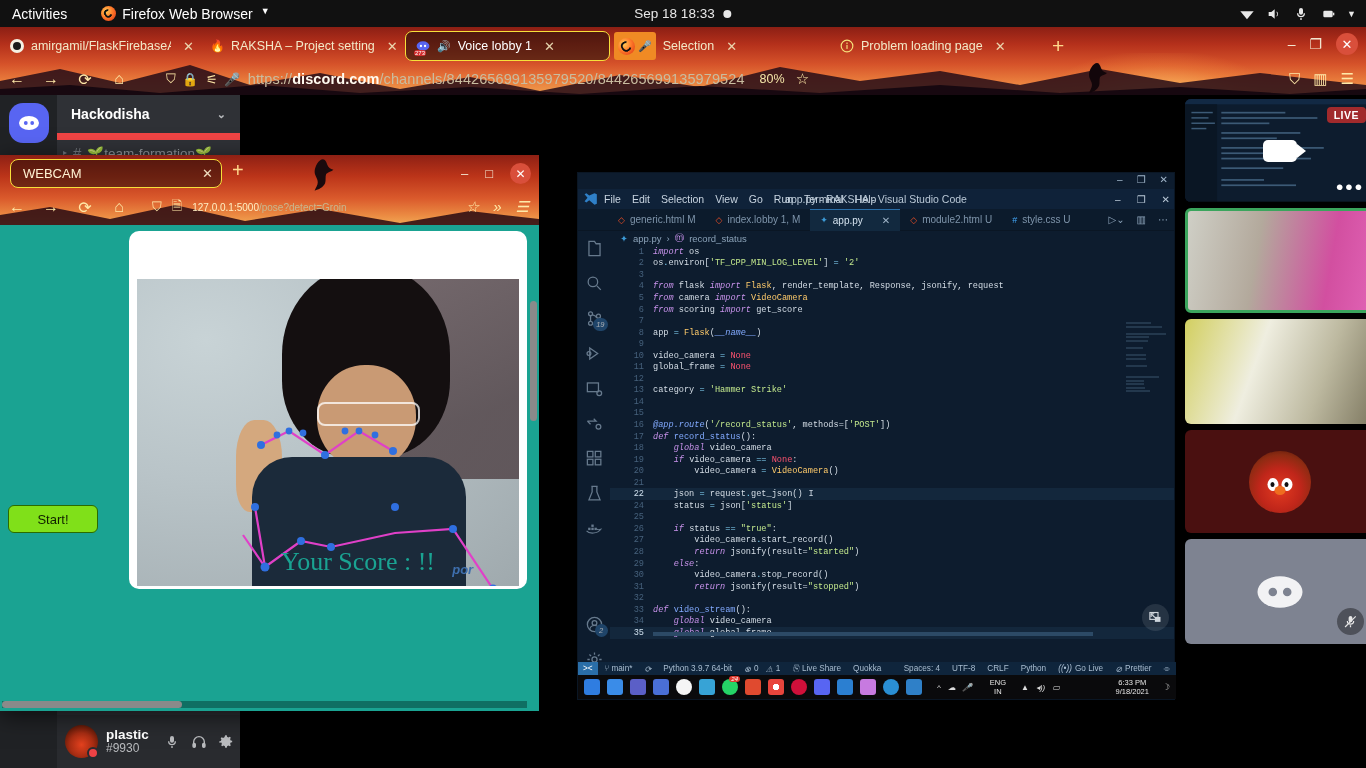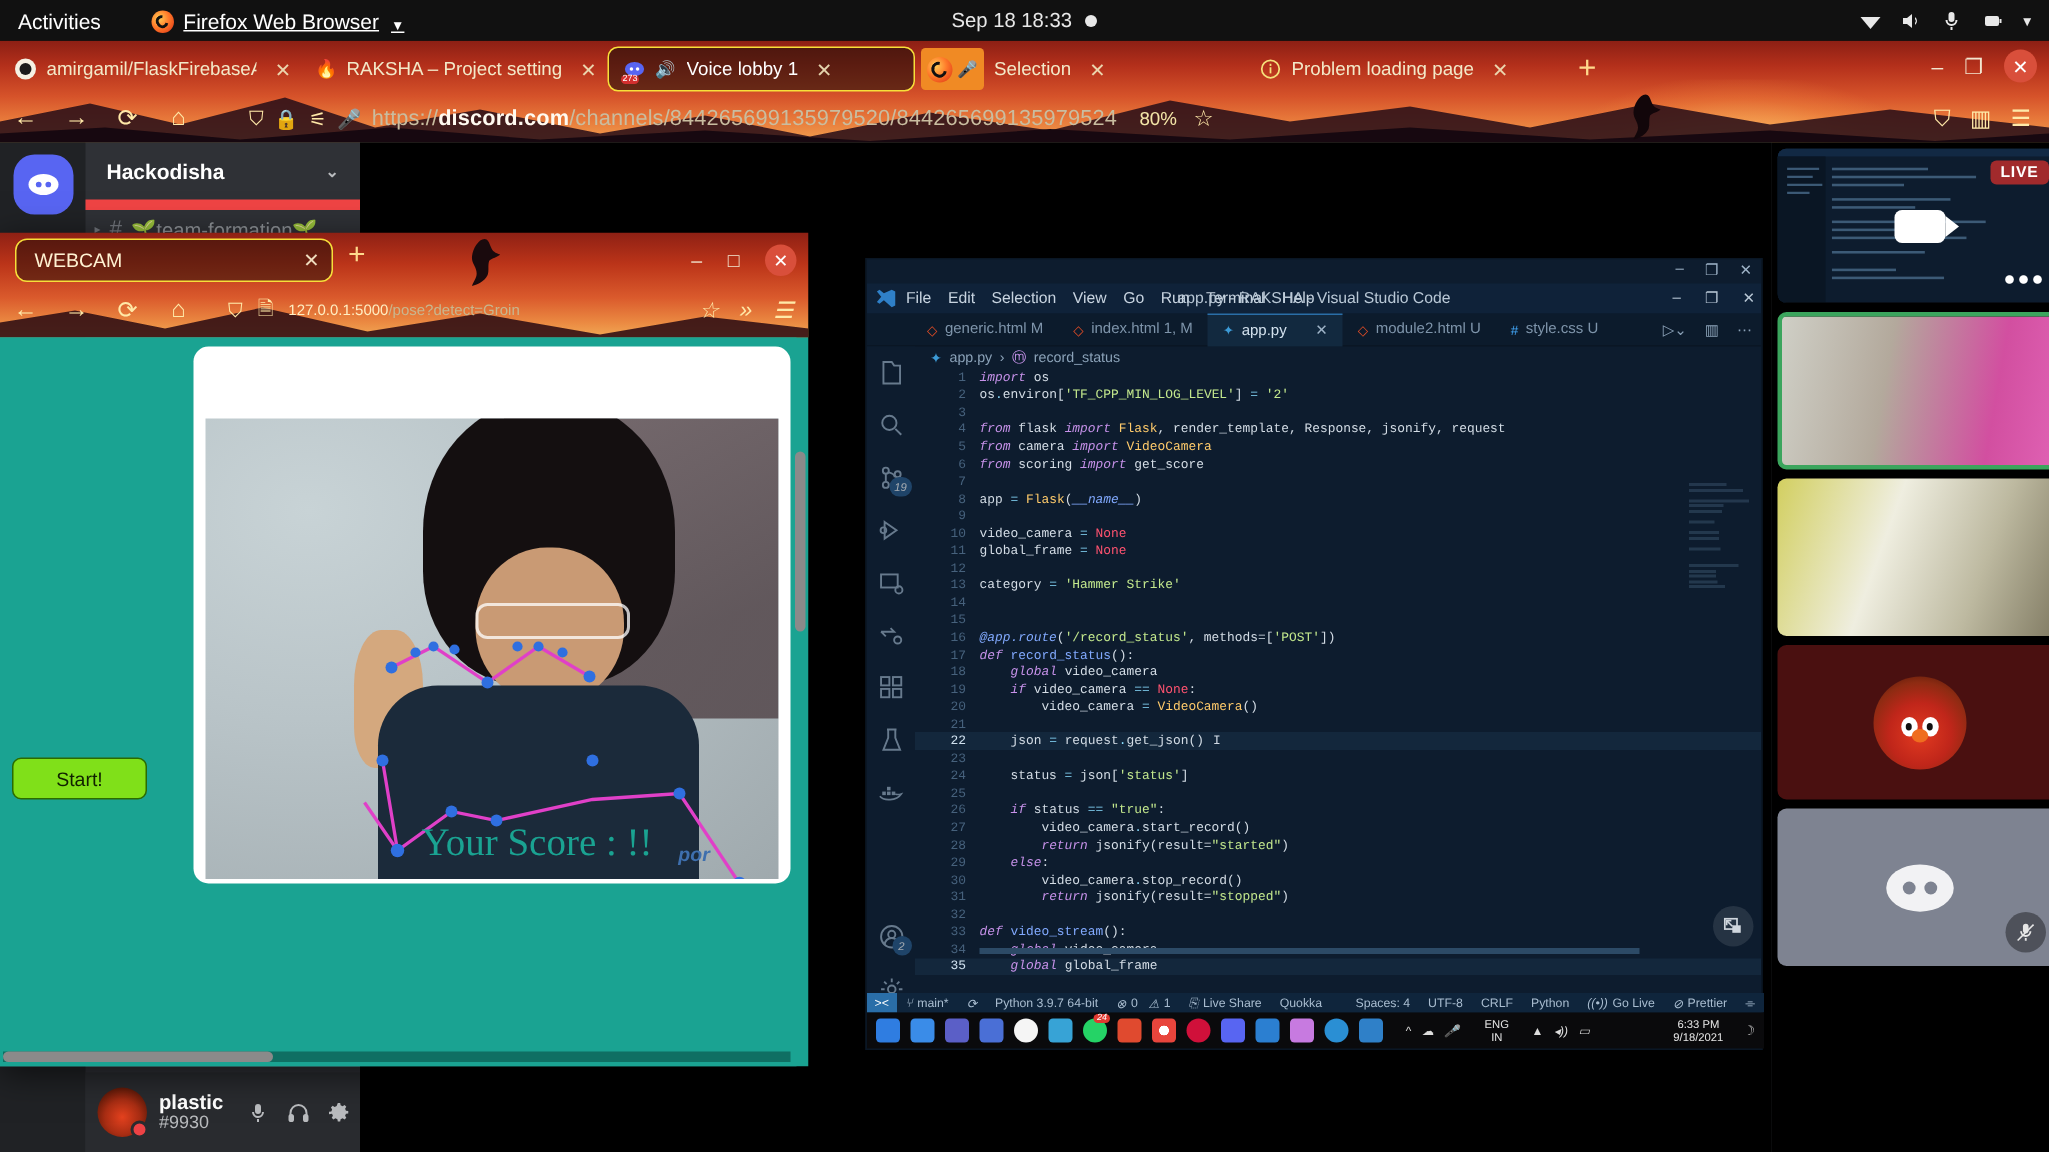--- a/index.html
+++ b/index.html
@@ -13,21 +13,21 @@
   #root { position: relative; width: 1366px; height: 768px; }
 
   
   .gnome-bar {
     position: absolute; top: 0; left: 0; width: 1366px; height: 27px;
     background: #111111; color: #e8e8e8;
     display: flex; align-items: center; font-size: 13.5px;
     z-index: 90;
   }
   .gnome-activities { margin-left: 12px; font-size: 14px; color: #fff; }
-  .gnome-app { display: flex; align-items: flex-end; gap: 6px; margin-left: 34px; color: #fff; font-size: 14px; text-decoration: underline; }
+  .gnome-app { display: flex; align-items: flex-start; gap: 6px; margin-left: 34px; color: #fff; font-size: 14px; }
   .ff-glyph {
     width: 15px; height: 15px; border-radius: 50%;
     background: radial-gradient(circle at 35% 35%, #ffcc55 0%, #ff7b2a 45%, #e8491b 80%);
     position: relative;
   }
   .ff-glyph::after {
     content:""; position:absolute; inset:3px 4px 3px 3px;
     border-radius:50%; border:2px solid #111; border-right-color:transparent;
     transform: rotate(-35deg);
   }
@@ -496,21 +496,21 @@
       </span>
     </div>
 
     <div class="vs-tabsrow">
       <div class="vs-tab" style="padding-left:40px">
         <span class="tab-dot" style="color:#e44d26">◇</span>
         <span>generic.html M</span>
       </div>
       <div class="vs-tab">
         <span class="tab-dot" style="color:#e44d26">◇</span>
-        <span>index.html 1, M</span>
+        <span>index.lobby 1, M</span>
       </div>
       <div class="vs-tab active">
         <span class="tab-dot" style="color:#3c9ad6">✦</span>
         <span>app.py</span>
         <span style="margin-left:14px;color:#9fb4c8">✕</span>
       </div>
       <div class="vs-tab">
         <span class="tab-dot" style="color:#e44d26">◇</span>
         <span>module2.html U</span>
       </div>
@@ -609,21 +609,20 @@
           <div class="code-line"><span class="ln">13</span><span><span class="ctxt">category </span><span class="op">= </span><span class="str">'Hammer Strike'</span></span></div>
           <div class="code-line"><span class="ln">14</span><span><span class="ctxt"></span></span></div>
           <div class="code-line"><span class="ln">15</span><span><span class="ctxt"></span></span></div>
           <div class="code-line"><span class="ln">16</span><span><span class="dec">@app.route</span><span class="ctxt">(</span><span class="str">'/record_status'</span><span class="ctxt">, methods=</span><span class="ctxt">[</span><span class="str">'POST'</span><span class="ctxt">])</span></span></div>
           <div class="code-line"><span class="ln">17</span><span><span class="kw">def </span><span class="fn">record_status</span><span class="ctxt">():</span></span></div>
           <div class="code-line"><span class="ln">18</span><span><span class="ctxt">    </span><span class="kw">global </span><span class="ctxt">video_camera</span></span></div>
           <div class="code-line"><span class="ln">19</span><span><span class="ctxt">    </span><span class="kw">if </span><span class="ctxt">video_camera </span><span class="op">== </span><span class="none">None</span><span class="ctxt">:</span></span></div>
           <div class="code-line"><span class="ln">20</span><span><span class="ctxt">        video_camera </span><span class="op">= </span><span class="cls">VideoCamera</span><span class="ctxt">()</span></span></div>
           <div class="code-line"><span class="ln">21</span><span><span class="ctxt"></span></span></div>
           <div class="code-line hl"><span class="ln">22</span><span><span class="ctxt">    json </span><span class="op">= </span><span class="ctxt">request</span><span class="op">.</span><span class="ctxt">get_json()</span><span style="color: rgb(207, 216, 227); margin-left: 6px;">I</span></span></div>
-          <div class="code-line"><span class="ln">23</span><span><span class="ctxt"></span></span></div>
           <div class="code-line"><span class="ln">24</span><span><span class="ctxt">    status </span><span class="op">= </span><span class="ctxt">json[</span><span class="str">'status'</span><span class="ctxt">]</span></span></div>
           <div class="code-line"><span class="ln">25</span><span><span class="ctxt"></span></span></div>
           <div class="code-line"><span class="ln">26</span><span><span class="ctxt">    </span><span class="kw">if </span><span class="ctxt">status </span><span class="op">== </span><span class="str">"true"</span><span class="ctxt">:</span></span></div>
           <div class="code-line"><span class="ln">27</span><span><span class="ctxt">        video_camera</span><span class="op">.</span><span class="ctxt">start_record()</span></span></div>
           <div class="code-line"><span class="ln">28</span><span><span class="ctxt">        </span><span class="kw">return </span><span class="ctxt">jsonify(result=</span><span class="str">"started"</span><span class="ctxt">)</span></span></div>
           <div class="code-line"><span class="ln">29</span><span><span class="ctxt">    </span><span class="kw">else</span><span class="ctxt">:</span></span></div>
           <div class="code-line"><span class="ln">30</span><span><span class="ctxt">        video_camera</span><span class="op">.</span><span class="ctxt">stop_record()</span></span></div>
           <div class="code-line"><span class="ln">31</span><span><span class="ctxt">        </span><span class="kw">return </span><span class="ctxt">jsonify(result=</span><span class="str">"stopped"</span><span class="ctxt">)</span></span></div>
           <div class="code-line"><span class="ln">32</span><span><span class="ctxt"></span></span></div>
           <div class="code-line"><span class="ln">33</span><span><span class="kw">def </span><span class="fn">video_stream</span><span class="ctxt">():</span></span></div>

